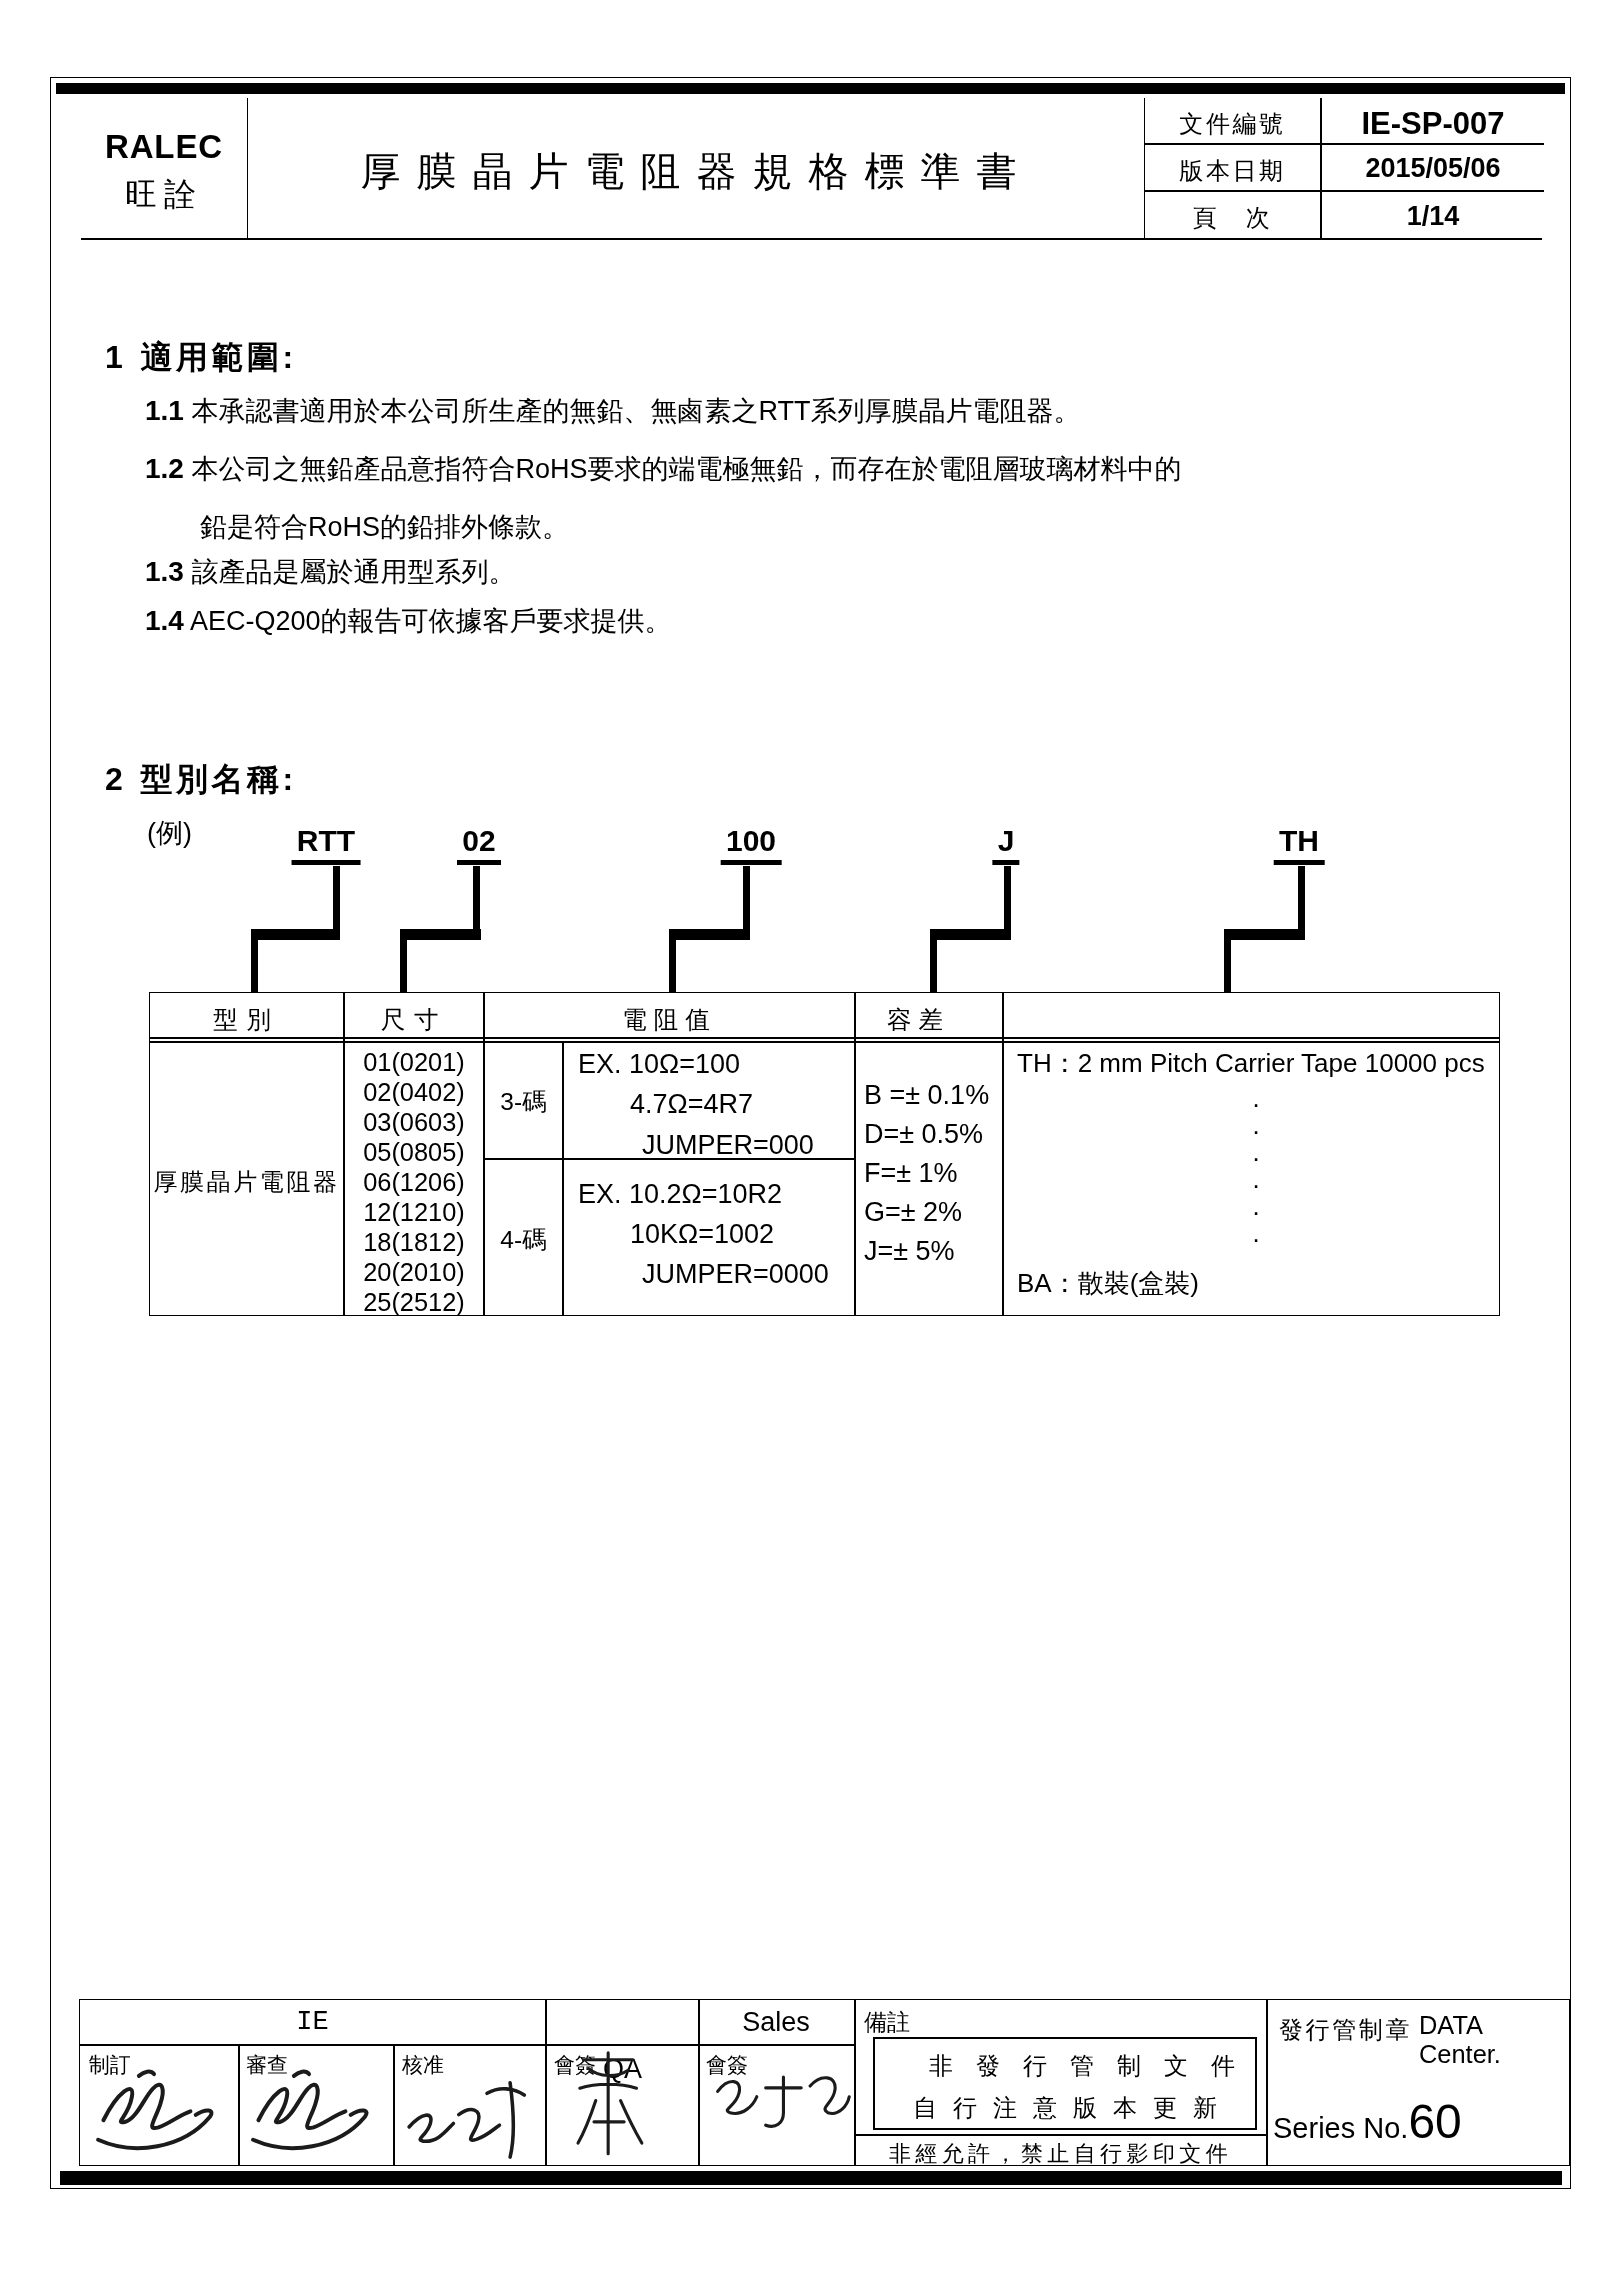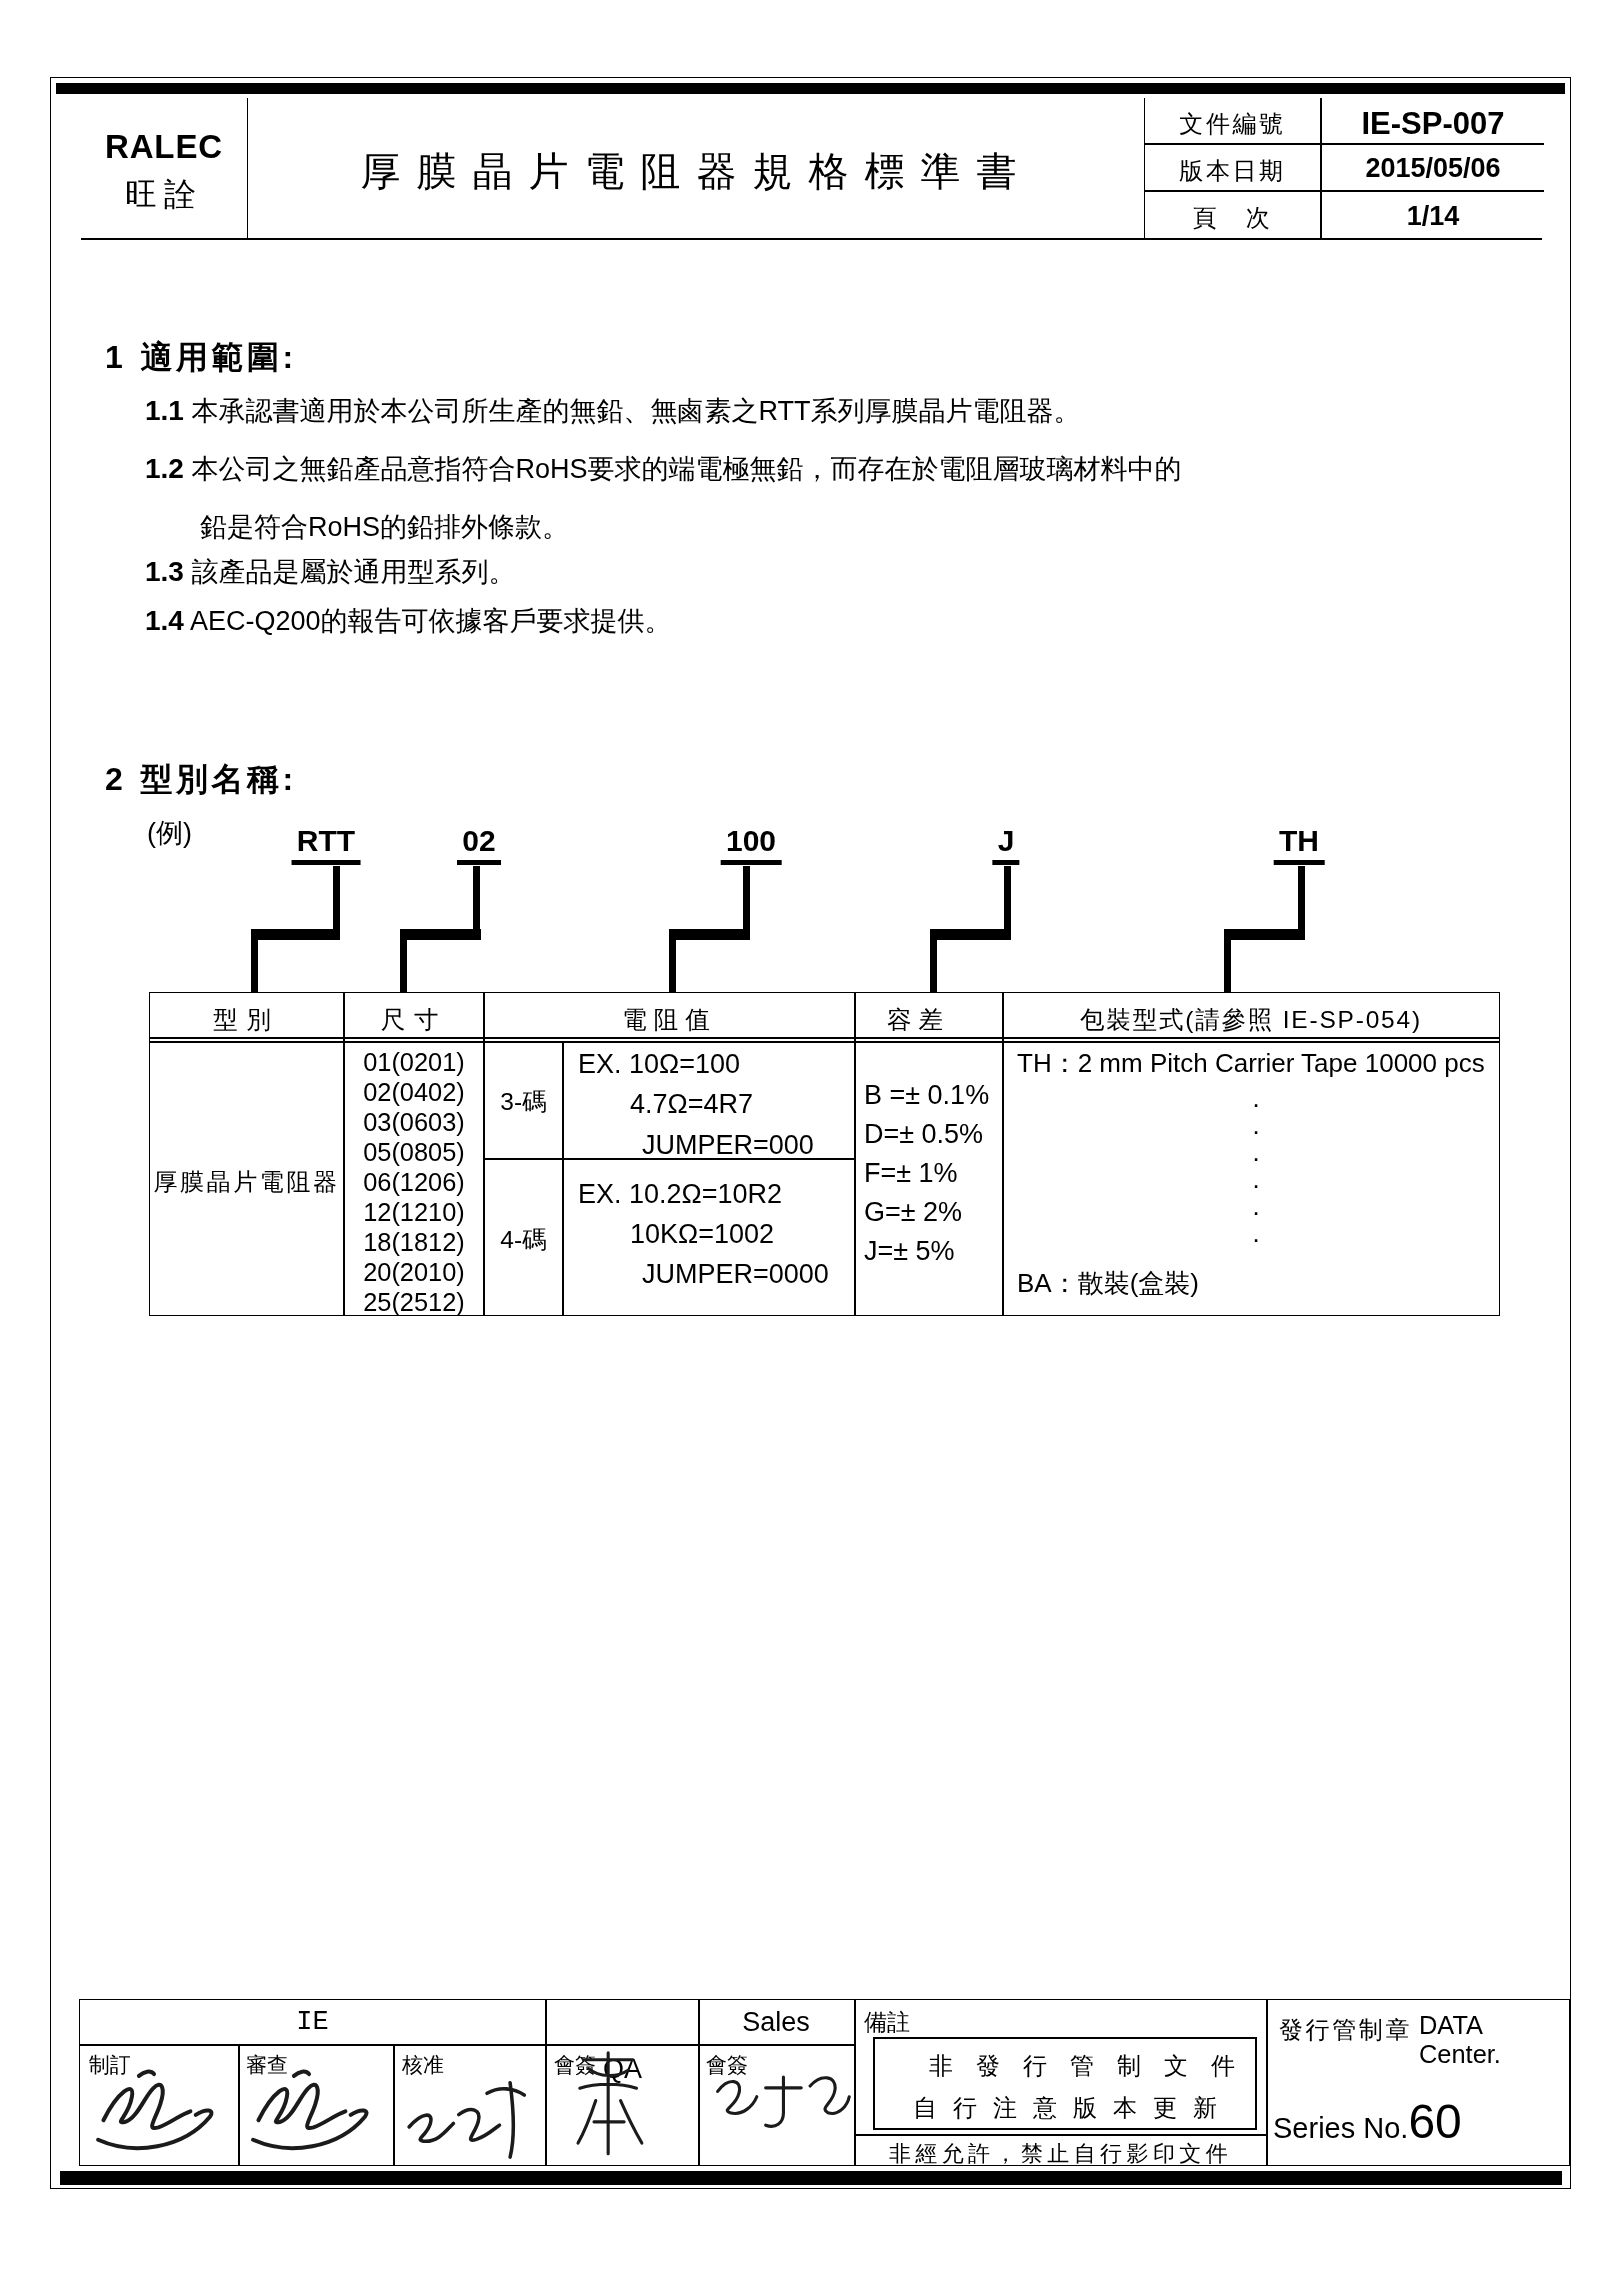--- a/index.html
+++ b/index.html
@@ -111,21 +111,20 @@
   <div class="hline" style="left:0;top:48px;width:1349px;height:1.8px;"></div>
 
   <div class="vline" style="left:412px;top:50px;width:1.8px;height:272px;"></div>
 
   <div class="hline" style="left:335px;top:165px;width:369px;height:1.8px;"></div>
 
   <div class="abs ctr cjk" style="left:0;top:9.6px;width:193px;font-size:24.5px;letter-spacing:8.8px;">型別</div>
   <div class="abs ctr cjk" style="left:195px;top:9.6px;width:138px;font-size:24.5px;letter-spacing:8.8px;">尺寸</div>
   <div class="abs ctr cjk" style="left:335px;top:9.6px;width:369px;font-size:24.5px;letter-spacing:7px;">電阻值</div>
   <div class="abs ctr cjk" style="left:705px;top:9.6px;width:127px;font-size:24.5px;letter-spacing:7px;">容差</div>
-  <div class="abs ctr cjk" style="left:853px;top:9.6px;width:496px;font-size:24.5px;letter-spacing:1.8px;">包裝型式(請參照 IE-SP-054)</div>
 
   <div class="abs ctr cjk" style="left:0;top:173px;width:193px;font-size:24px;letter-spacing:2.6px;white-space:nowrap;">厚膜晶片電阻器</div>
 
   <div class="abs" style="left:195px;top:54px;width:138px;font-size:25.4px;line-height:30px;text-align:center;">
     <div>01(0201)</div>
     <div>02(0402)</div>
     <div>03(0603)</div>
     <div>05(0805)</div>
     <div>06(1206)</div>
     <div>12(1210)</div>

